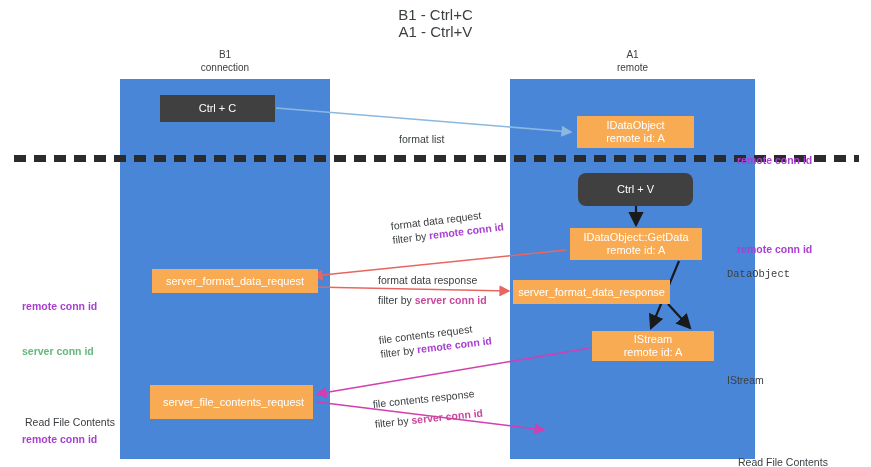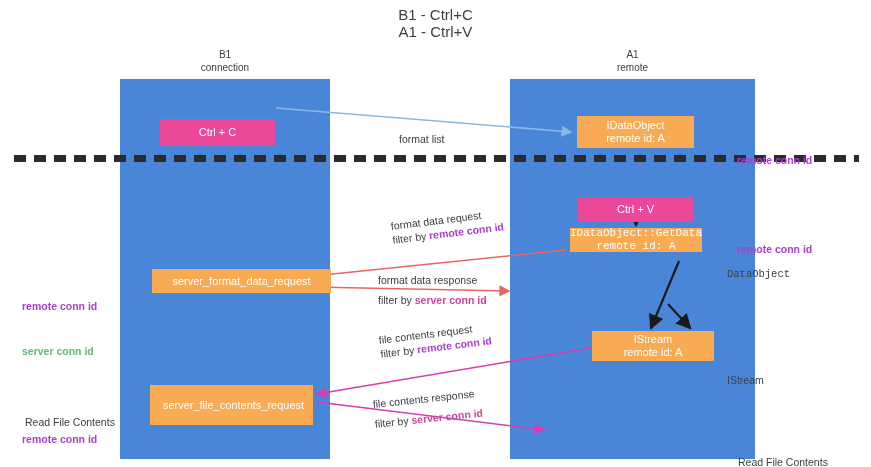--- a/index.html
+++ b/index.html
@@ -42,31 +42,31 @@
   
   .node{
     box-sizing:border-box;
     display:flex;align-items:center;justify-content:center;
     text-align:center;
     color:#ffffff;
     font-size:11px;line-height:13px;
     white-space:pre-line;
     padding:2px 4px;
   }
-  .node.green{background:#ec4899;margin-top:24px;}
+  .node.green{background:#404040;}
   .node.orange{background:#f9ab54;}
 
   #node-ctrl-c{left:160px;top:95px;width:115px;height:27px;}
   #node-idataobject{left:577px;top:116px;width:117px;height:32px;}
-  #node-ctrl-v{left:578px;top:173px;width:115px;height:25px;}
-  #node-getdata{left:570px;top:228px;width:132px;height:24px;font-family:Liberation Mono, monospace;}
-  #node-server-format-request{left:152px;top:269px;width:179px;height:24px;}
+  #node-ctrl-v{left:578px;top:173px;width:115px;height:33px;border-radius:8px;}
+  #node-getdata{left:570px;top:228px;width:132px;height:32px;}
+  #node-server-format-request{left:152px;top:269px;width:166px;height:24px;}
   #node-server-format-response{left:513px;top:280px;width:157px;height:24px;}
   #node-istream{left:592px;top:331px;width:122px;height:30px;}
-  #node-server-file-request{left:150px;top:385px;width:163px;height:40px;padding-left:8px;}
+  #node-server-file-request{left:150px;top:385px;width:163px;height:34px;padding-left:8px;}
   #node-server-file-response{left:548px;top:418px;width:161px;height:24px;}
 
   
   #divider{
     left:14px;top:155px;width:845px;height:7px;
     background:repeating-linear-gradient(to right,
       #2b2b2b 0px,#2b2b2b 12px, rgba(0,0,0,0) 12px, rgba(0,0,0,0) 20px);
   }
 
   
@@ -148,20 +148,21 @@
     <line x1="317" y1="402" x2="544" y2="430" stroke="#d13fb0" stroke-width="1.6" marker-end="url(#ah-mag)"></line>
   </svg>
 
   <div class="abs node green" id="node-ctrl-c">Ctrl + C</div>
   <div class="abs node orange" id="node-idataobject">IDataObject
 remote id: A</div>
   <div class="abs node green" id="node-ctrl-v">Ctrl + V</div>
   <div class="abs node orange" id="node-getdata">IDataObject::GetData
 remote id: A</div>
   <div class="abs node orange" id="node-server-format-request">server_format_data_request</div>
+  <div class="abs node orange" id="node-server-format-response">server_format_data_response</div>
   <div class="abs node orange" id="node-istream">IStream
 remote id: A</div>
   <div class="abs node orange" id="node-server-file-request">server_file_contents_request</div>
 
   <div class="abs" id="divider"></div>
 
   <div class="abs lbl" id="lbl-format-list">format list</div>
 
   <div class="abs lbl purple" id="lbl-remote-conn-1">remote conn id</div>
   <div class="abs lbl purple" id="lbl-remote-conn-2">remote conn id</div>

